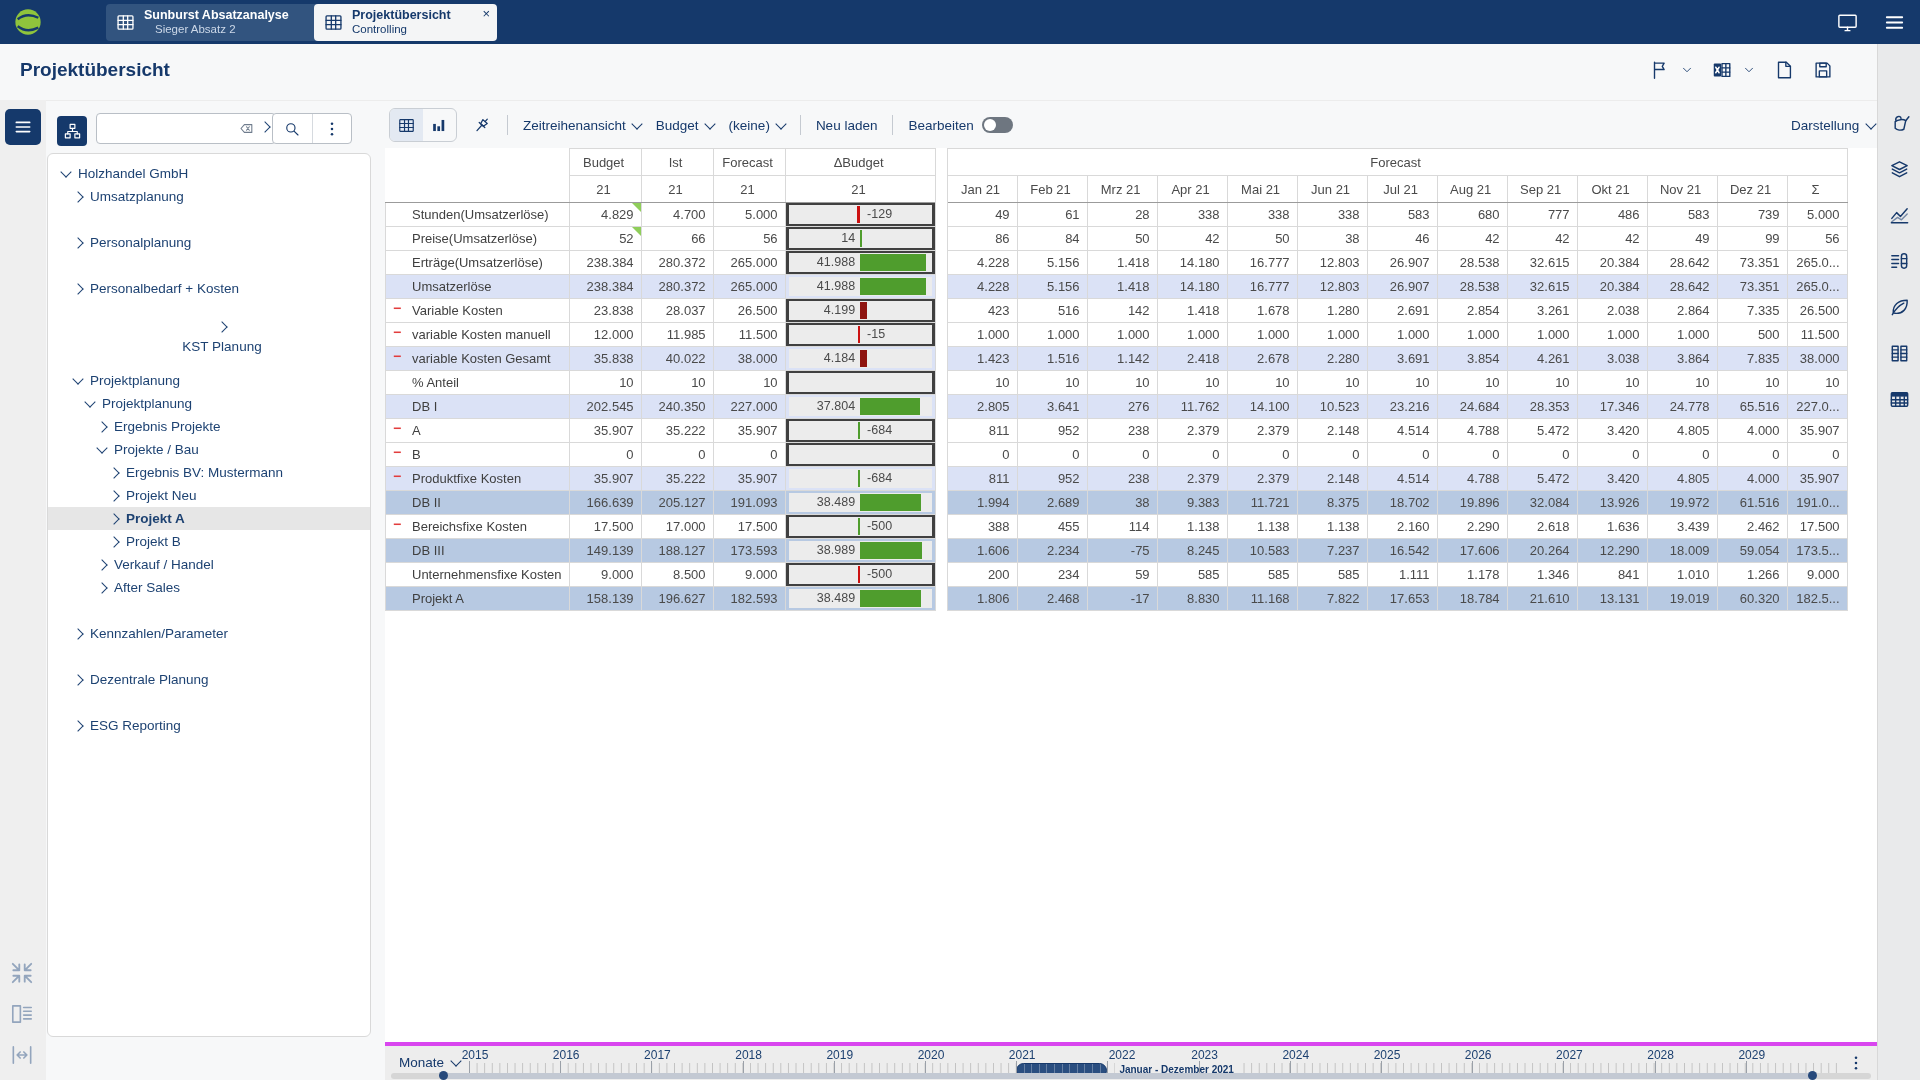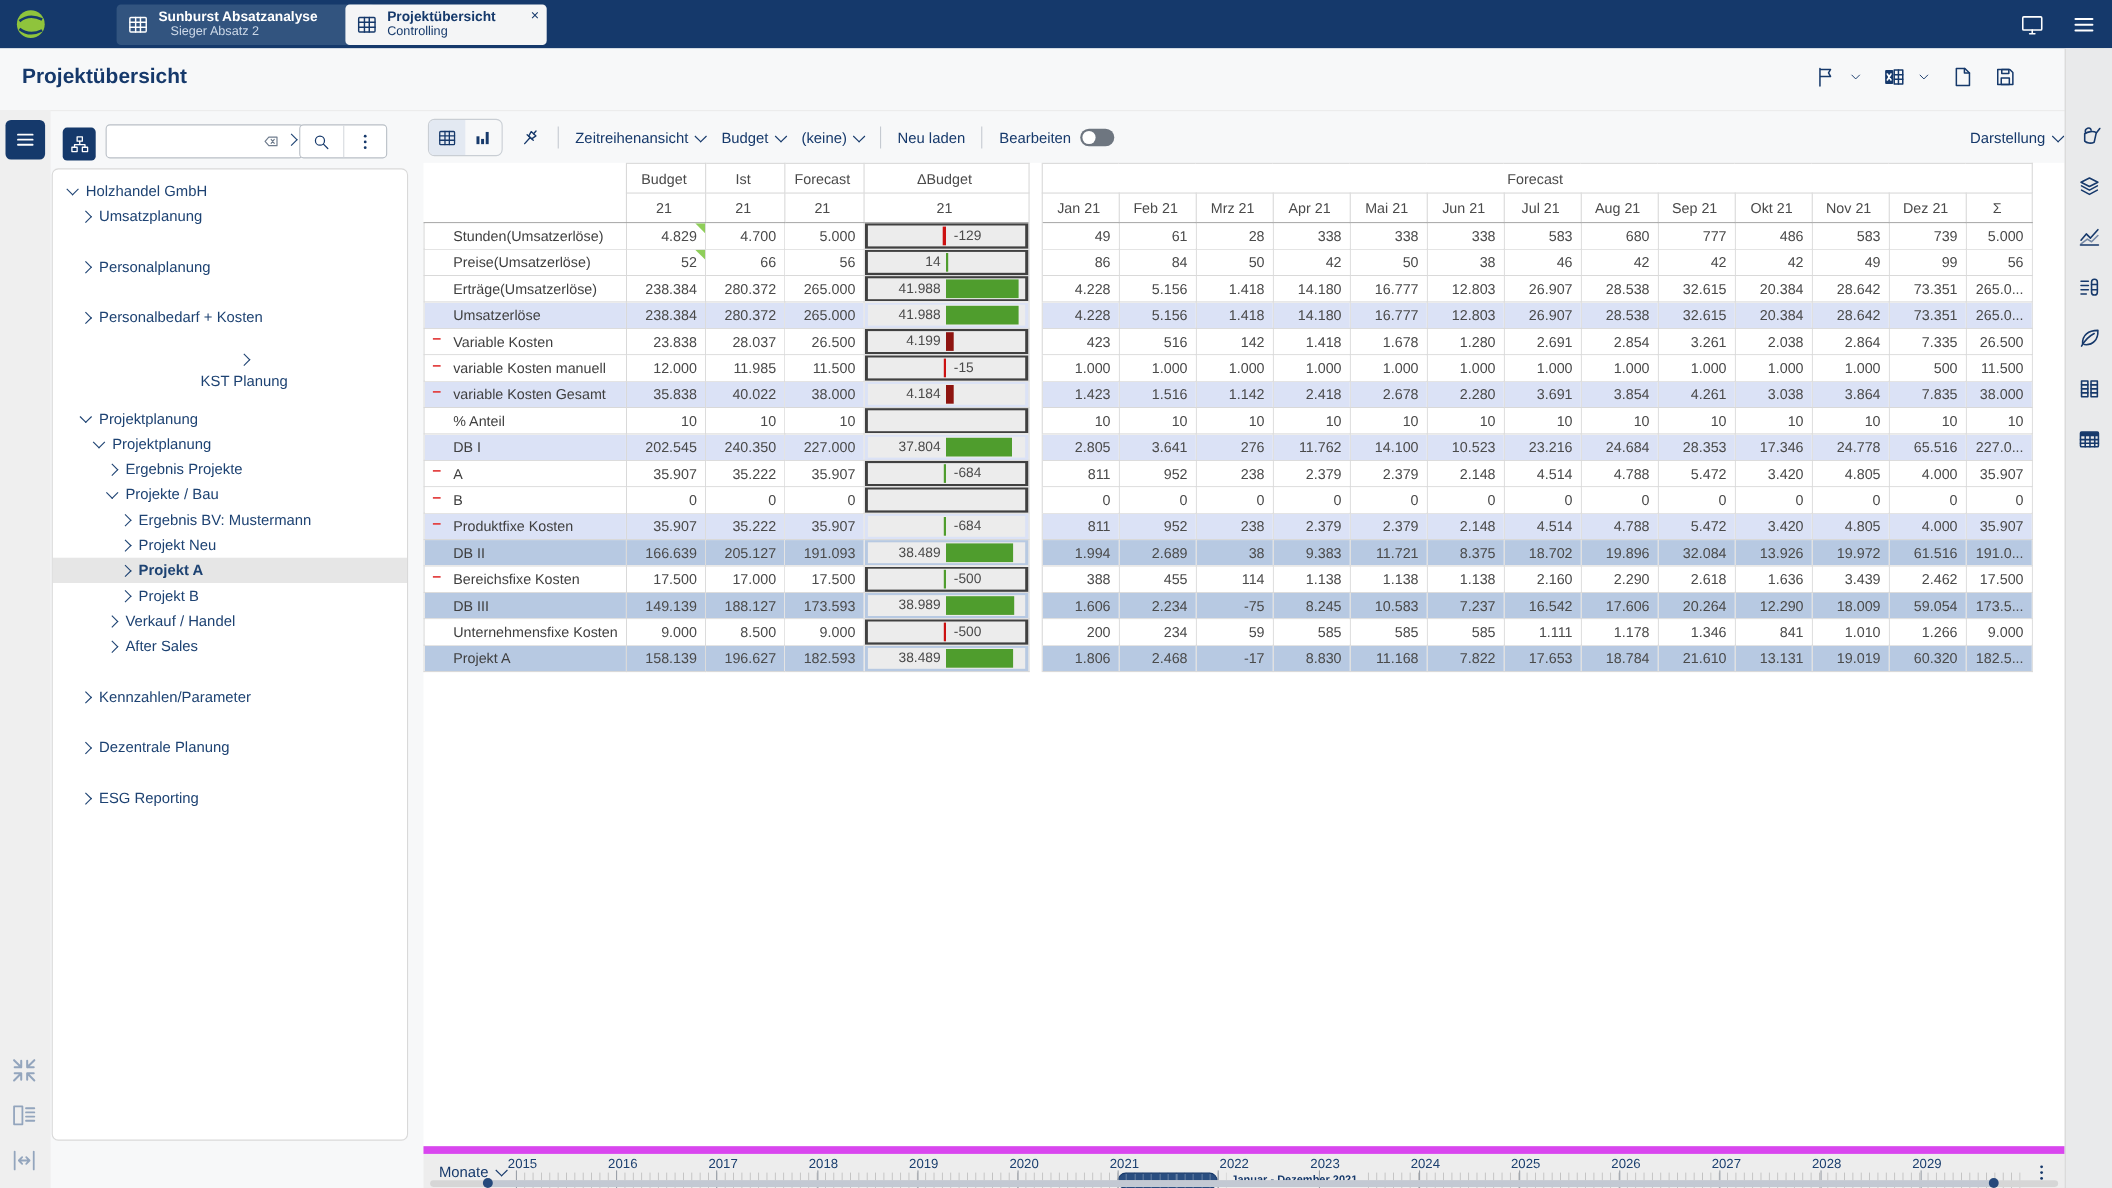--- a/index.html
+++ b/index.html
@@ -100,21 +100,21 @@
   .dbar.right{left:50%;}
   .dbar.left{right:50%;}
   .dval{position:absolute;top:0;line-height:19px;font-size:12.5px;color:#4a4a4a;}
   .dval.ll{right:calc(50% + 5px);}
   .dval.lr{left:calc(50% + 7px);}
   tr.lav td{background:#dbe2f6;}
   tr.steel td{background:#b7c9e2;}
   tr.lav td.gap,tr.steel td.gap{background:#fff;}
 
   
-  #timeline{left:385px;top:1042px;width:1492px;height:38px;background:#ededed;border-top:7px solid #d946ef;box-sizing:border-box;}
+  #timeline{left:385px;top:1042px;width:1492px;height:38px;background:#ededed;border-top:4px solid #d946ef;box-sizing:border-box;}
   #tl-unit{left:14px;top:9px;display:flex;align-items:center;gap:8px;font-size:13.5px;cursor:pointer;}
   #ruler{left:84px;top:1px;width:1368px;height:32px;}
   .yr-label{position:absolute;top:1px;width:44px;text-align:center;font-size:12px;color:#1c4070;}
   #ticks{position:absolute;left:0;right:0;top:16px;height:15px;border-bottom:1px solid #b5b5b5;
     background-image:repeating-linear-gradient(to right,#c2c2c2 0,#c2c2c2 1px,transparent 1px,transparent 7.6px);}
   .yr-tick{position:absolute;top:14px;width:1px;height:17px;background:#9aa0a8;}
   #sel-pill{position:absolute;top:16px;height:15px;background:#2a4e80;border:1px solid #16396B;border-radius:8px;box-sizing:border-box;cursor:grab;
     background-image:repeating-linear-gradient(to right,transparent 0,transparent 6.6px,rgba(255,255,255,.28) 6.6px,rgba(255,255,255,.28) 7.6px);}
   #sel-label{position:absolute;top:14px;height:18px;line-height:18px;font-size:10px;font-weight:bold;color:#16396B;background:#ededed;padding:0 4px;}
   #tl-kebab{right:12px;top:8px;width:18px;height:18px;color:#16396B;cursor:pointer;}

